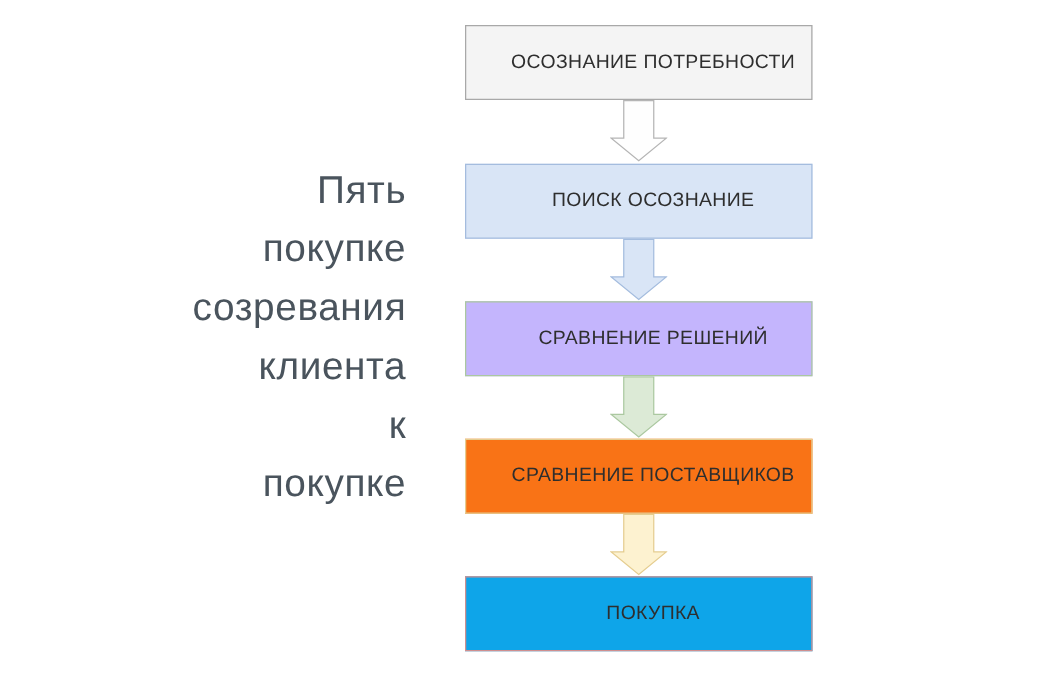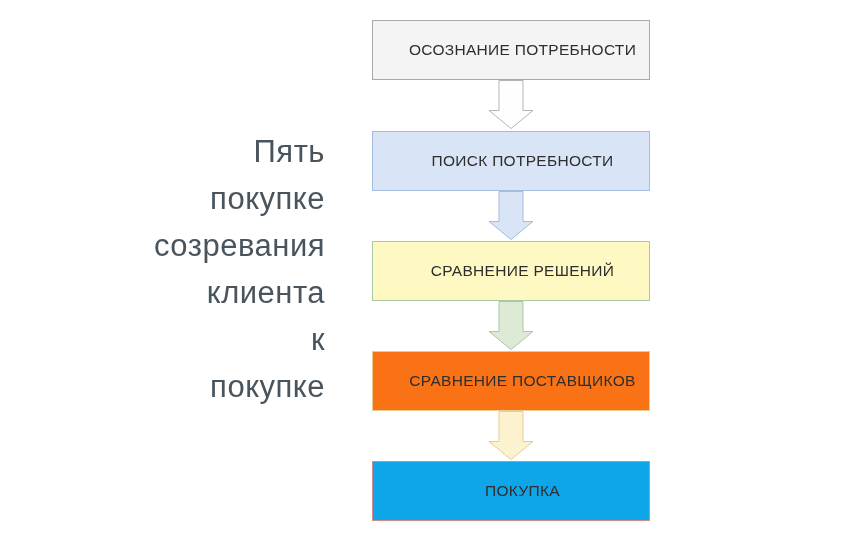--- a/index.html
+++ b/index.html
@@ -77,30 +77,30 @@
     <span>ОСОЗНАНИЕ ПОТРЕБНОСТИ</span>
   </div>
 
   <div class="flow-arrow arrow-1">
     <svg viewBox="0 0 46 50" xmlns="http://www.w3.org/2000/svg">
       <polygon points="11,0.5 35,0.5 35,30.5 45,30.5 23,48.5 1,30.5 11,30.5" stroke-width="1" fill="#fefefe" stroke="#b5b5b5"></polygon>
     </svg>
   </div>
 
   <div class="flow-step step-2" style="background-color: rgb(217, 229, 246); border-color: rgb(164, 188, 222);">
-    <span>ПОИСК ПОТРЕБНОСТИ</span>
+    <span>ПОИСК ОСОЗНАНИЕ</span>
   </div>
 
   <div class="flow-arrow arrow-2">
     <svg viewBox="0 0 46 50" xmlns="http://www.w3.org/2000/svg">
       <polygon points="11,0.5 35,0.5 35,30.5 45,30.5 23,48.5 1,30.5 11,30.5" stroke-width="1" fill="#d9e5f6" stroke="#a4bcde"></polygon>
     </svg>
   </div>
 
-  <div class="flow-step step-3" style="background-color: #fef9c3; border-color: rgb(171, 200, 160);">
+  <div class="flow-step step-3" style="background-color: #c4b5fd; border-color: rgb(171, 200, 160);">
     <span>СРАВНЕНИЕ РЕШЕНИЙ</span>
   </div>
 
   <div class="flow-arrow arrow-3">
     <svg viewBox="0 0 46 50" xmlns="http://www.w3.org/2000/svg">
       <polygon points="11,0.5 35,0.5 35,30.5 45,30.5 23,48.5 1,30.5 11,30.5" stroke-width="1" fill="#dcead6" stroke="#abc8a0"></polygon>
     </svg>
   </div>
 
   <div class="flow-step step-4" style="background-color: #f97316; border-color: rgb(229, 205, 144);">

